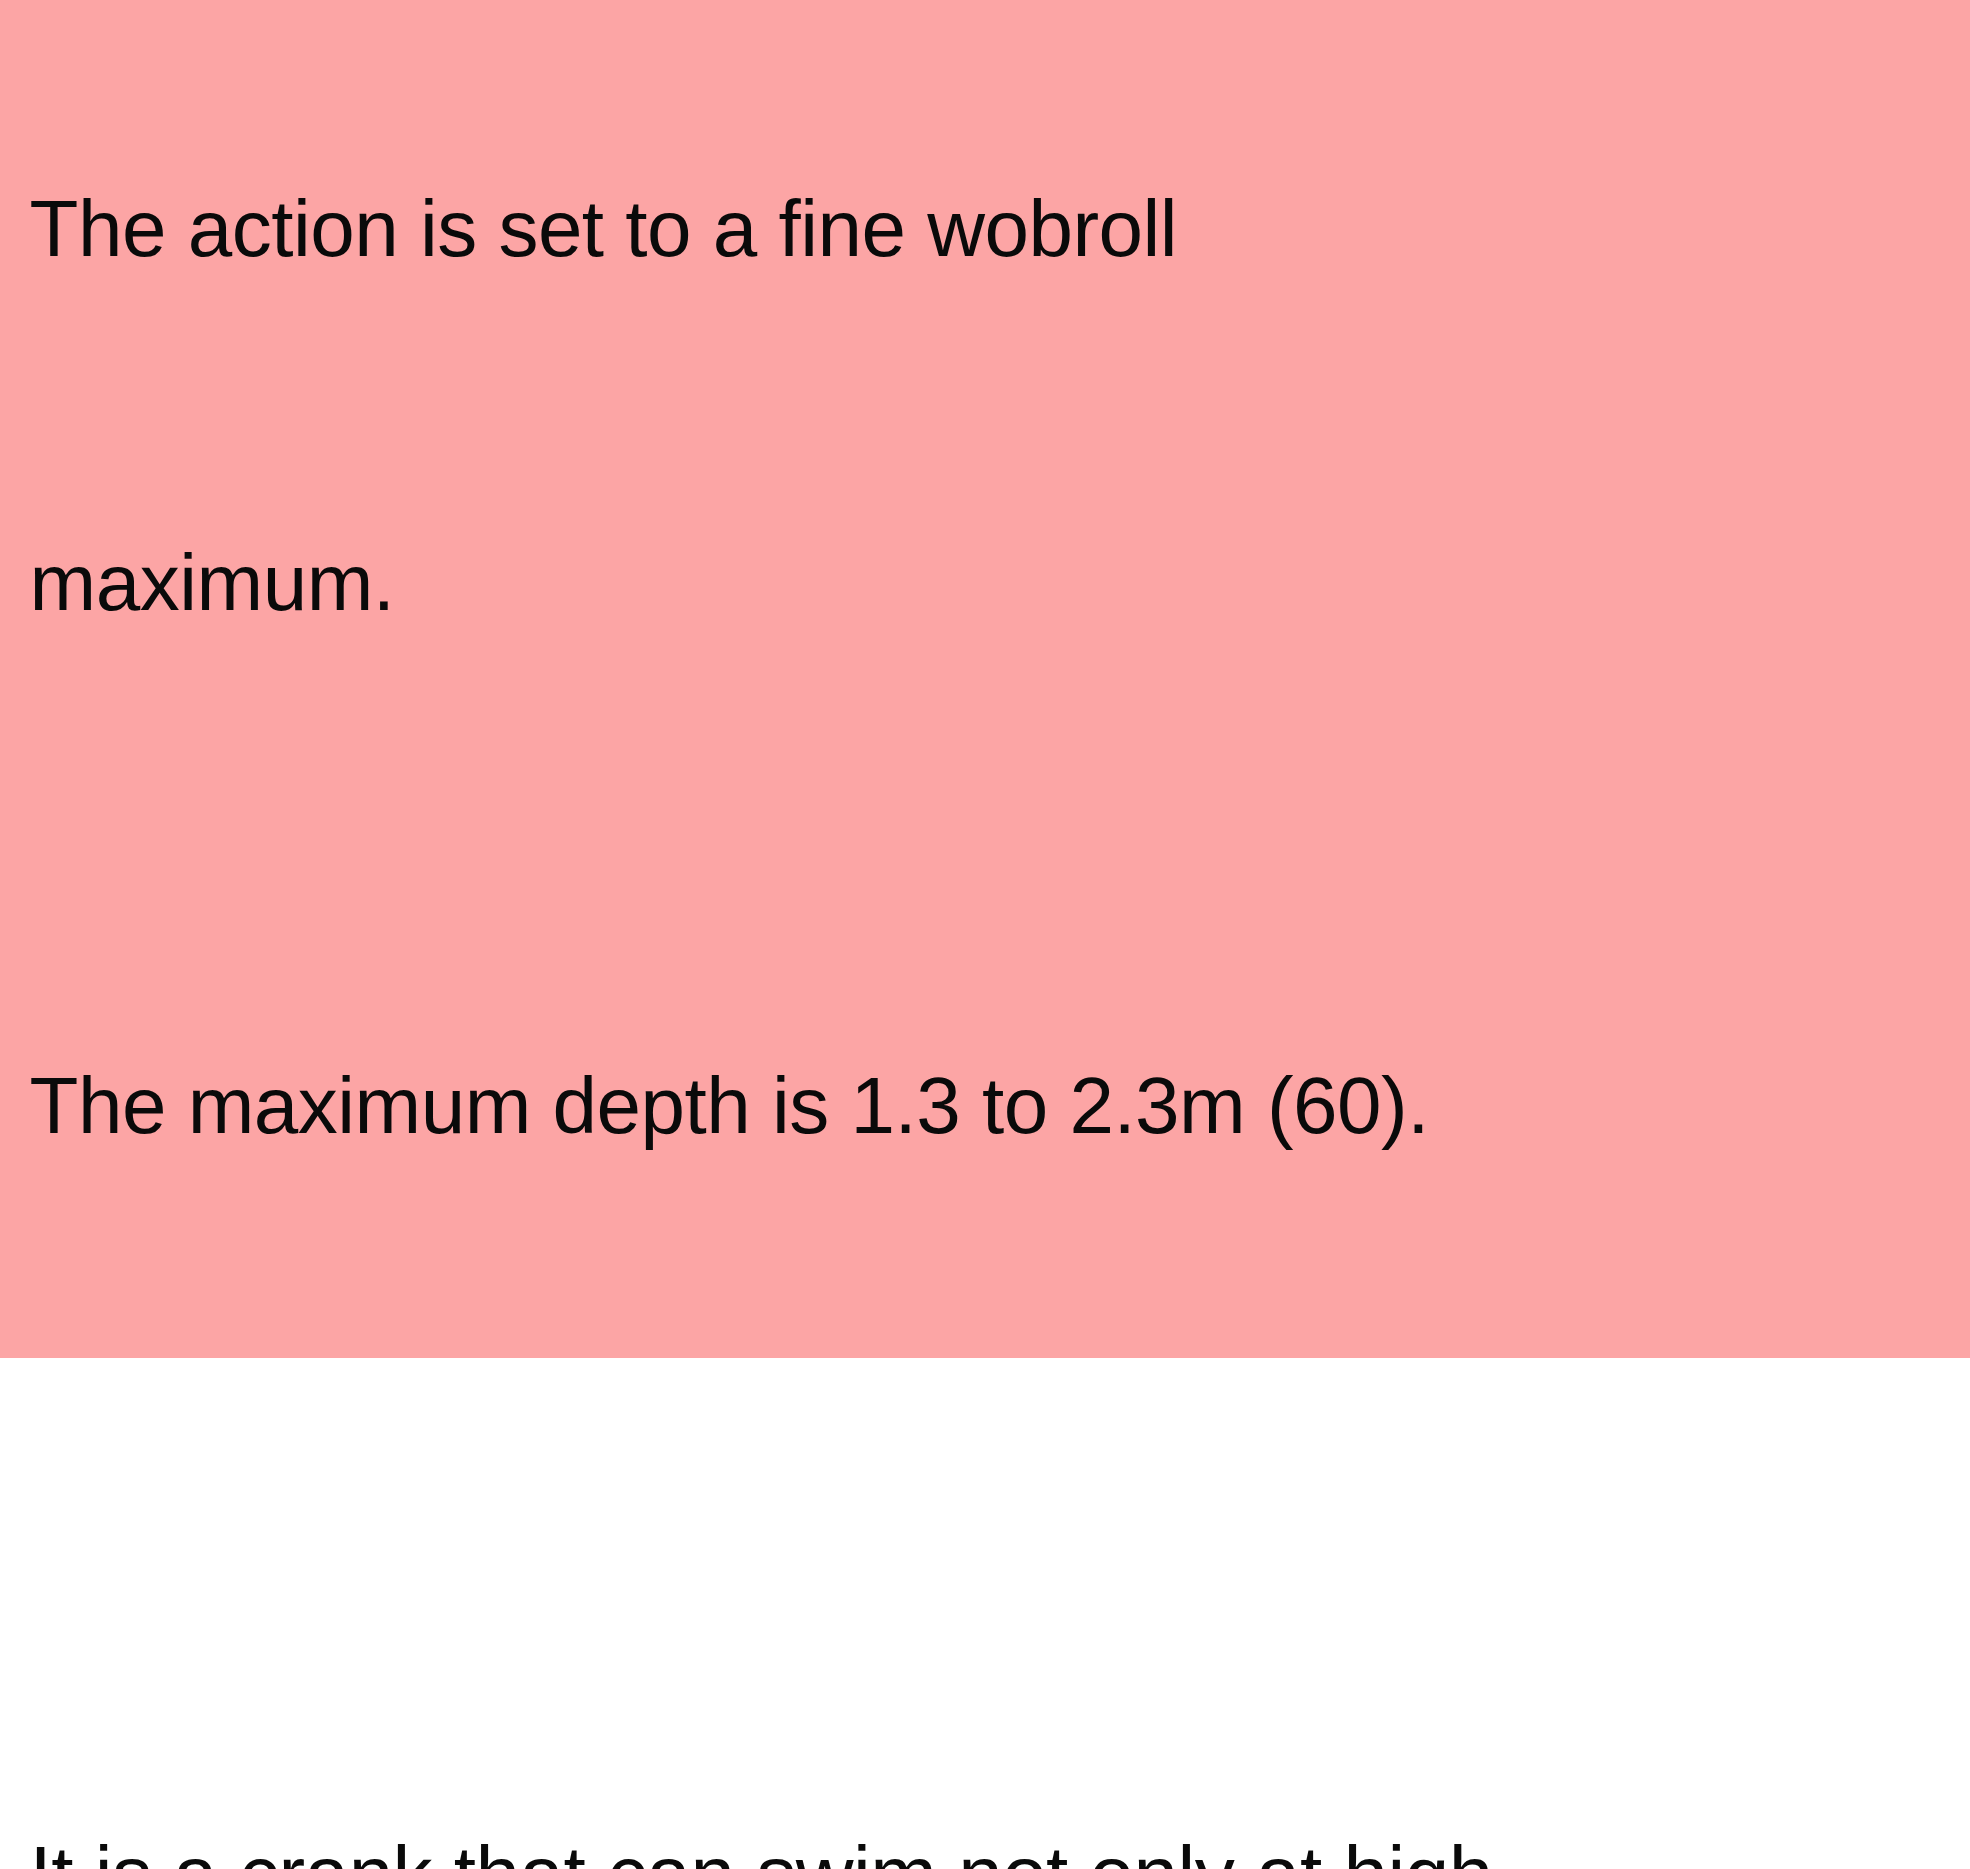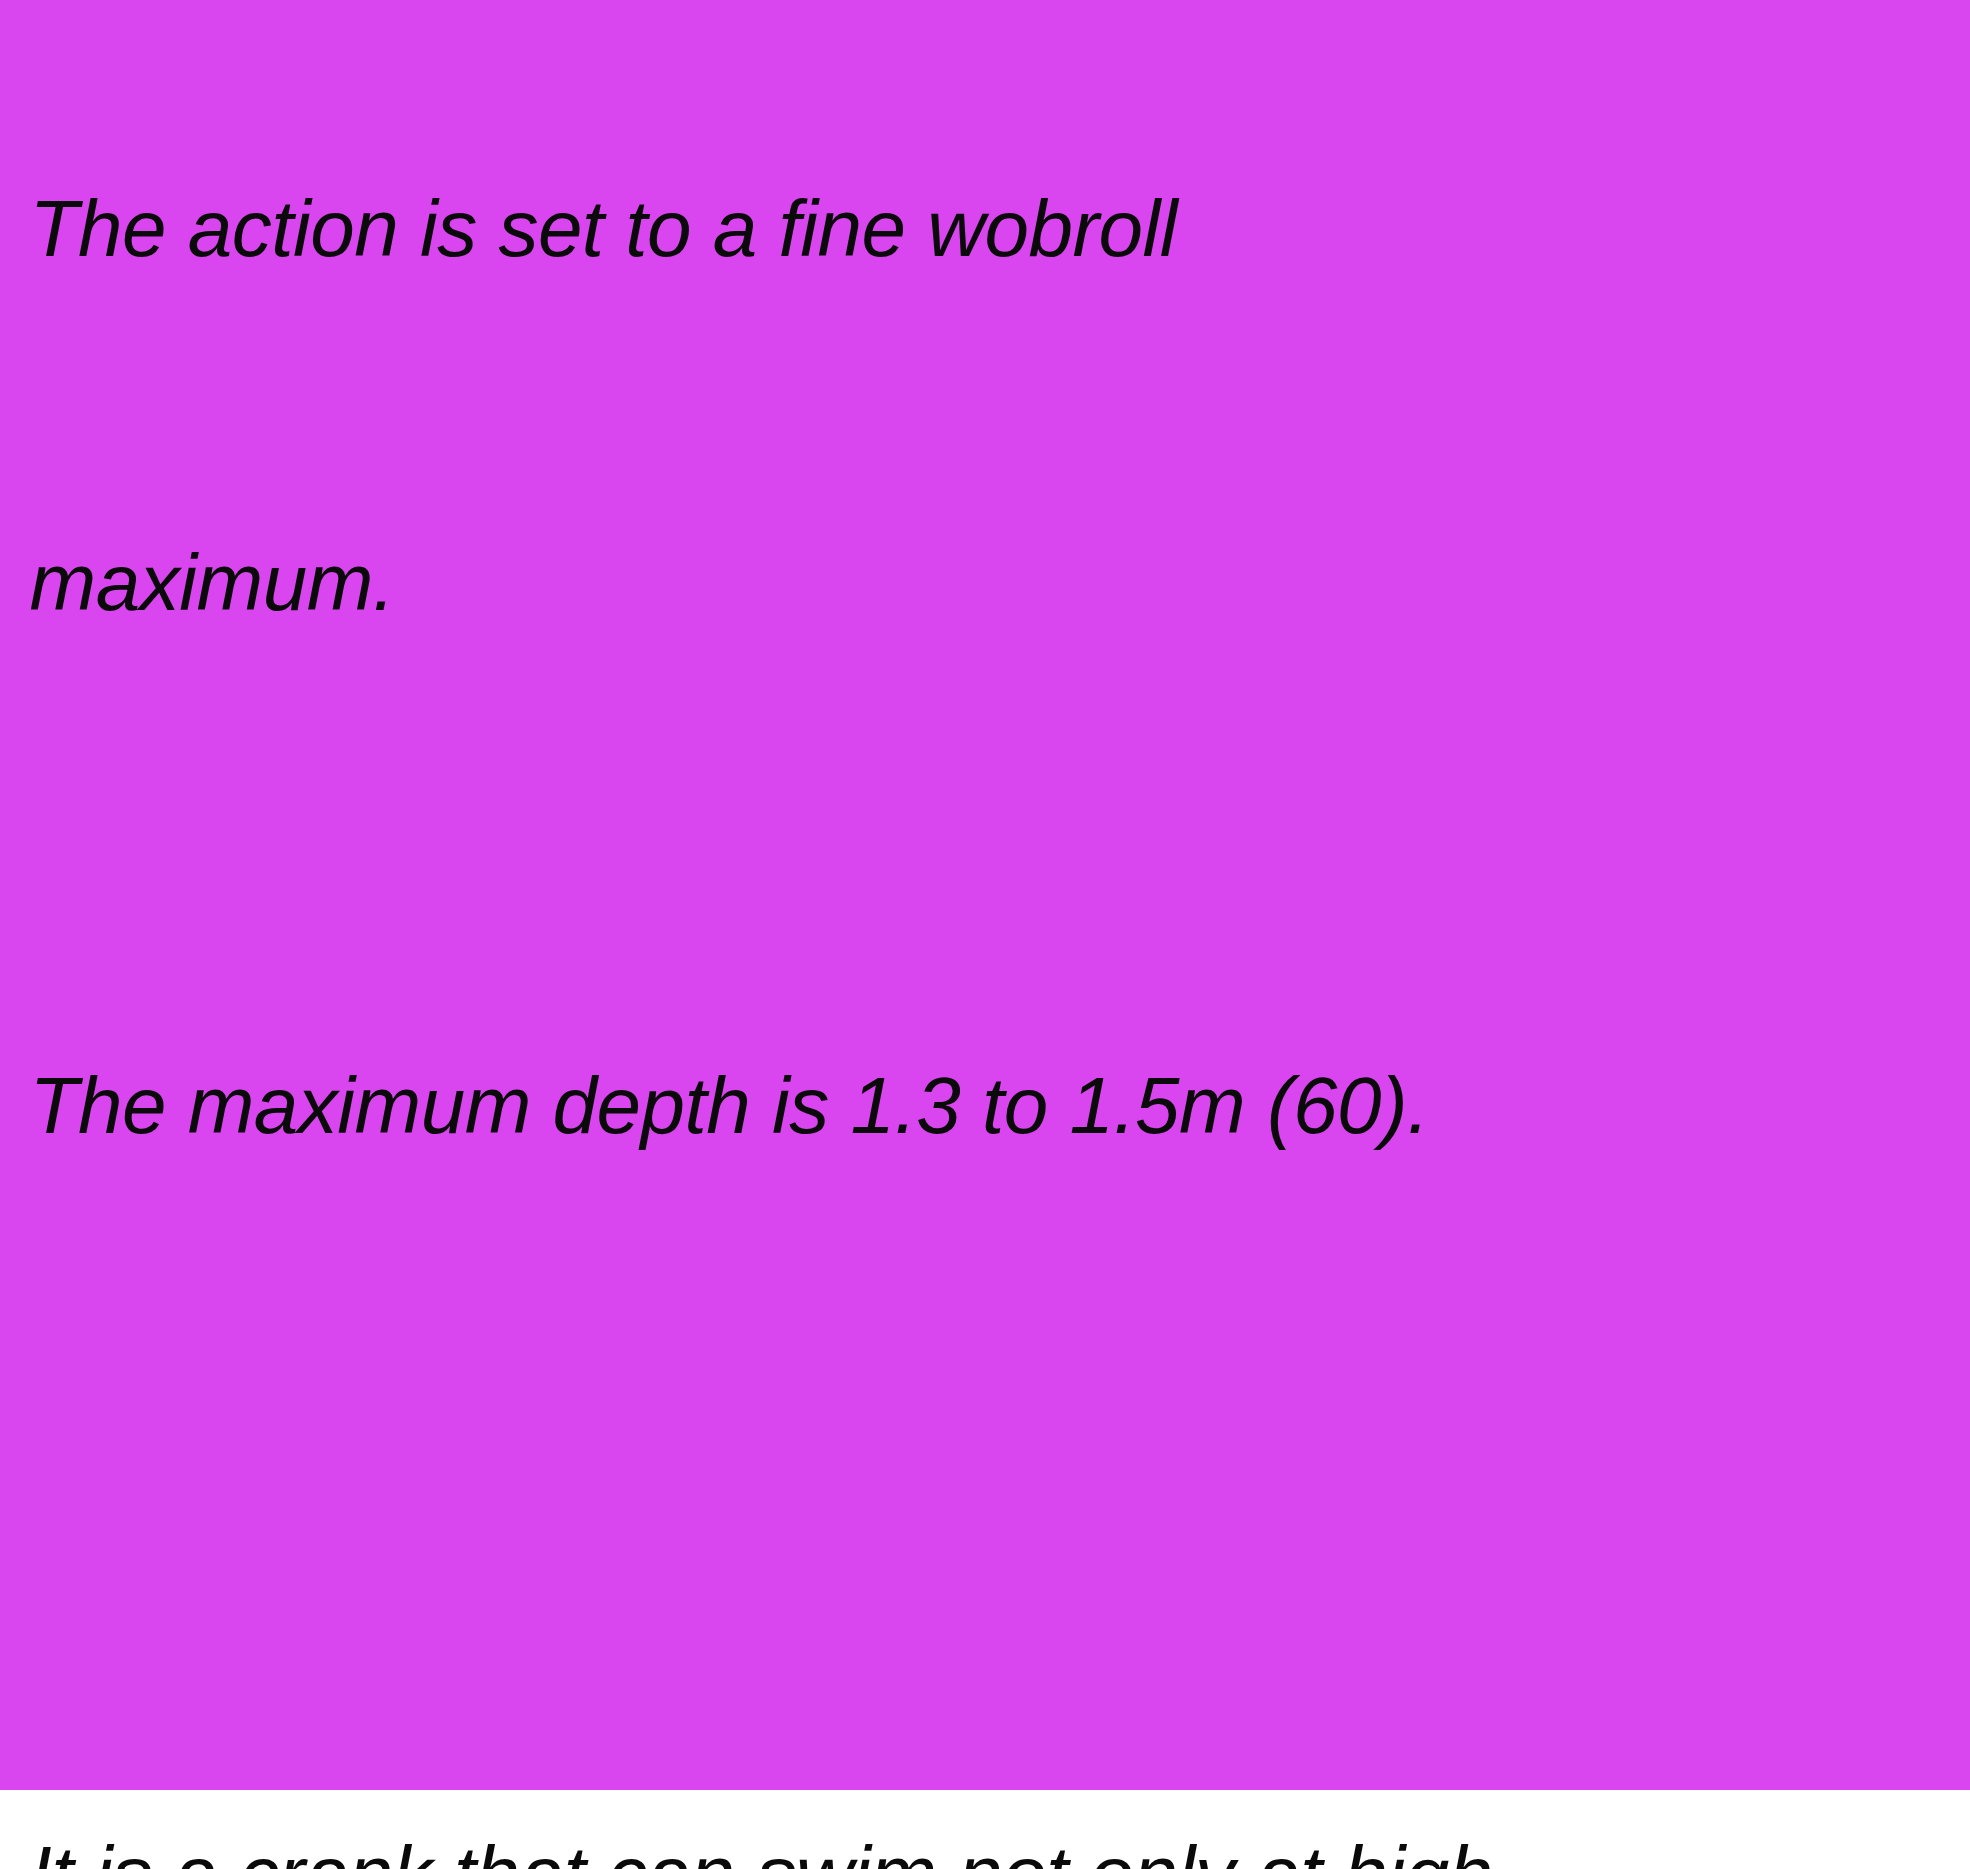--- a/index.html
+++ b/index.html
@@ -10,24 +10,23 @@
   body {
     width: 1970px;
     height: 1870px;
     font-family: "Liberation Sans", sans-serif;
     color: #000000;
     overflow: hidden;
   }
   .doc {
     box-sizing: border-box;
     width: 1970px;
-    height: 1790px;
+    height: 1358px;
     padding: 17.7px 39px 0 29.6px;
-    background: #d946ef;
-    font-style: italic;
+    background: #fca5a5;
   }
   .para {
     font-size: 80px;
     line-height: 1.06;
     letter-spacing: -0.5px;
     font-weight: 400;
     color: #0a0a0a;
     white-space: pre-wrap;
   }
   .line {
@@ -43,21 +42,21 @@
 <body>
 
 <div class="doc">
 
   <div class="para block-a">
     <span class="line">The action is set to a fine wobroll</span>
     <span class="line">maximum.</span>
   </div>
 
   <div class="para block-b">
-    <span class="line">The maximum depth is 1.3 to 1.5m (60).</span>
+    <span class="line">The maximum depth is 1.3 to 2.3m (60).</span>
   </div>
 
   <div class="gap-lg"></div>
 
   <div class="para block-c">
     <span class="line">It is a crank that can swim not only at high</span>
     
     
     
   </div>

